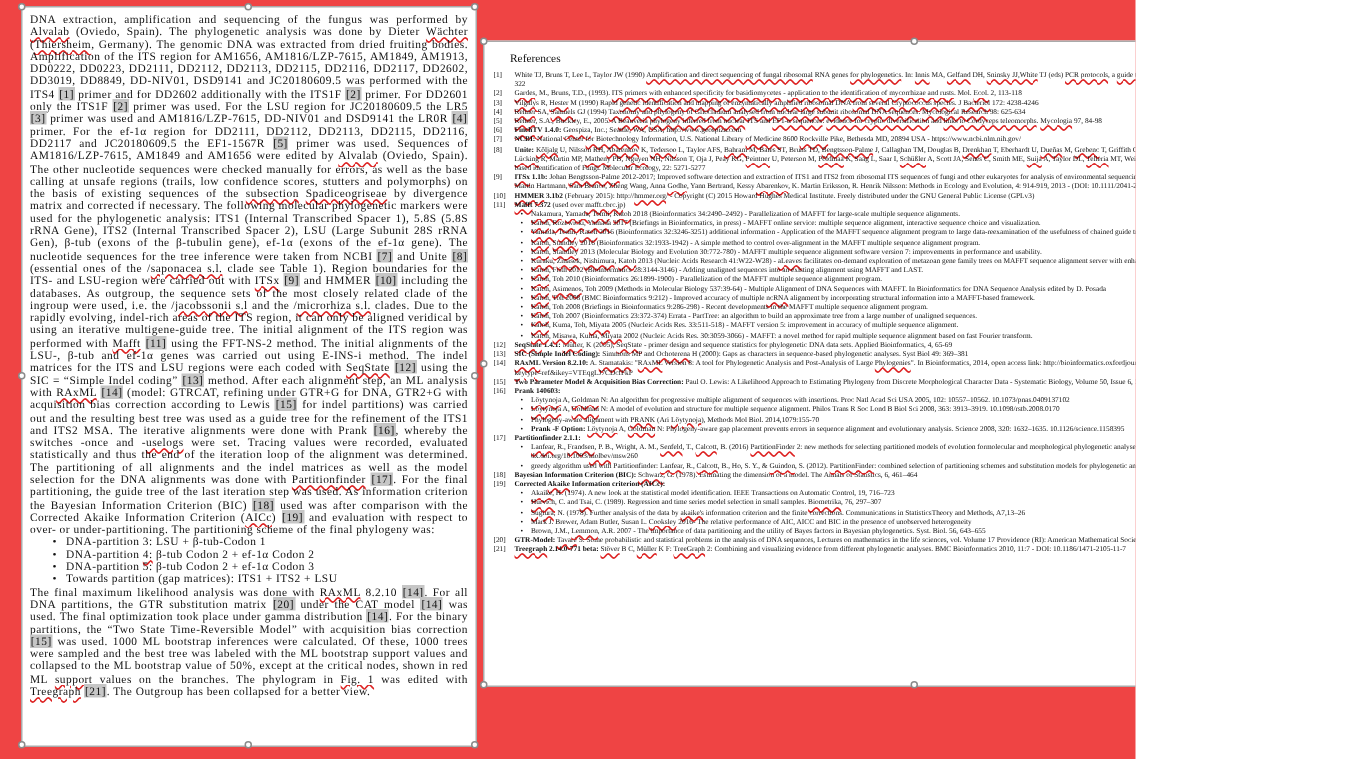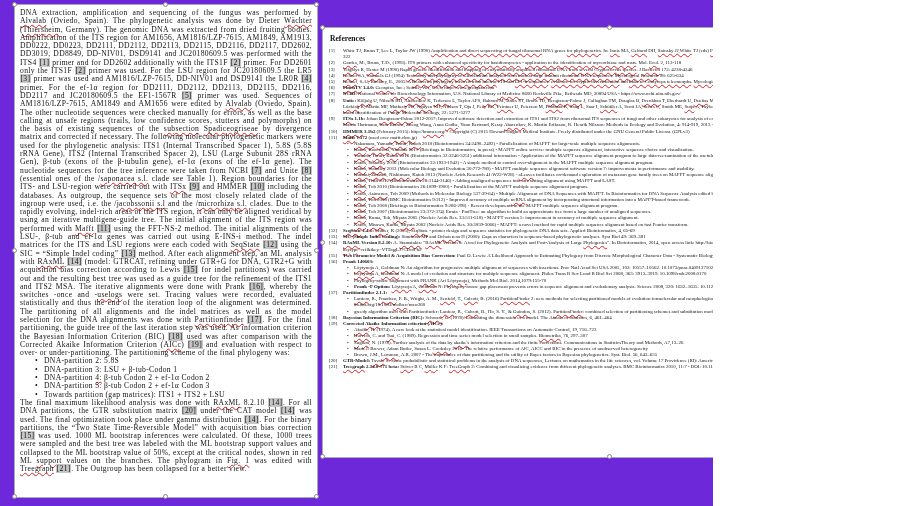--- a/index.html
+++ b/index.html
@@ -1,46 +1,45 @@
 <!DOCTYPE html>
 <html><head>
 <meta charset="utf-8">
 <style>
   html,body{margin:0;padding:0;background:#ffffff;}
-  .page{position:relative;width:713px;height:506px;background:#6d28d9;overflow:hidden;
-        font-family:"Liberation Serif","DejaVu Serif",serif;color:#111;}
+  .page{position:relative;width:713px;height:506px;background:#ef4444;overflow:hidden;
+        font-family:"Liberation Serif","DejaVu Serif",serif;color:#111;padding-left:44px;}
   .frame{position:absolute;border:1px solid #aaaaaa;background:#ffffff;}
   #left-frame{left:14px;top:4px;width:304px;height:494px;padding:4px 5px;box-sizing:border-box;}
   #right-frame{left:322px;top:27px;width:576px;height:431px;padding:6px 6px;box-sizing:border-box;}
   .bodytext{font-size:7.6px;line-height:8.3px;letter-spacing:0.33px;text-align:justify;}
   #body-bullets{margin:0;padding:0 0 0 24px;list-style:none;}
   #body-bullets li{font-size:7.6px;line-height:8.3px;letter-spacing:0.33px;position:relative;}
   #body-bullets li::before{content:"\2022";position:absolute;left:-9px;}
   .cite{background:#c6c6c6;padding:0 0.5px;}
   .sq{text-decoration-line:underline;text-decoration-style:wavy;text-decoration-color:#dd2222;
       text-decoration-thickness:0.6px;text-underline-offset:1px;}
-  .ref-heading{font-size:7.6px;font-weight:bold;margin:0 0 5px 1px;}
+  .ref-heading{font-size:7.6px;font-weight:normal;margin:0 0 5px 11px;}
   .ref-item{display:flex;font-size:4.9px;line-height:6.2px;}
   .ref-num{flex:0 0 14px;}
   .ref-body{flex:1;}
   .ref-label{font-weight:bold;}
   .ref-bullet{position:relative;padding-left:11px;}
   .ref-bullet::before{content:"\2022";position:absolute;left:4px;}
   .handle{position:absolute;width:5px;height:5px;border:1px solid #8a8a8a;background:#fdfdfd;
           border-radius:50%;box-sizing:border-box;}
 </style>
 </head>
 <body>
 
 <div class="page">
 
   <div class="frame" id="left-frame">
     <div class="bodytext" id="body-p1"><span>DNA extraction, amplification and sequencing of the fungus was performed by </span><span class="sq">Alvalab</span><span> (Oviedo, Spain). The phylogenetic analysis was done by Dieter </span><span class="sq">Wächter</span><span> (</span><span class="sq">Thiersheim</span><span>, Germany). The genomic DNA was extracted from dried fruiting bodies. Amplification of the ITS region for AM1656, AM1816/LZP-7615, AM1849, AM1913, DD0222, DD0223, DD2111, DD2112, DD2113, DD2115, DD2116, DD2117, DD2602, DD3019, DD8849, DD-NIV01, DSD9141 and JC20180609.5 was performed with the ITS4 </span><span class="cite">[1]</span><span> primer and for DD2602 additionally with the ITS1F </span><span class="cite">[2]</span><span> primer. For DD2601 only the ITS1F </span><span class="cite">[2]</span><span> primer was used. For the LSU region for JC20180609.5 the LR5 </span><span class="cite">[3]</span><span> primer was used and AM1816/LZP-7615, DD-NIV01 and DSD9141 the LR0R </span><span class="cite">[4]</span><span> primer. For the ef-1α region for DD2111, DD2112, DD2113, DD2115, DD2116, DD2117 and JC20180609.5 the EF1-1567R </span><span class="cite">[5]</span><span> primer was used. Sequences of AM1816/LZP-7615, AM1849 and AM1656 were edited by </span><span class="sq">Alvalab</span><span> (Oviedo, Spain). The other nucleotide sequences were checked manually for errors, as well as the base calling at unsafe regions (trails, low confidence scores, stutters and polymorphs) on the basis of existing sequences of the </span><span class="sq">subsection</span><span> </span><span class="sq">Spadiceogriseae</span><span> by divergence matrix and corrected if necessary. The following molecular phylogenetic markers were used for the phylogenetic analysis: ITS1 (Internal Transcribed Spacer 1), 5.8S (5.8S rRNA Gene), ITS2 (Internal Transcribed Spacer 2), LSU (Large Subunit 28S rRNA Gen), β-tub (exons of the β-tubulin gene), ef-1α (exons of the ef-1α gene). The nucleotide sequences for the tree inference were taken from NCBI </span><span class="cite">[7]</span><span> and Unite </span><span class="cite">[8]</span><span> (essential ones of the /</span><span class="sq">saponacea s.l.</span><span> clade see Table 1). Region boundaries for the ITS- and LSU-region were carried out with </span><span class="sq">ITSx</span><span> </span><span class="cite">[9]</span><span> and HMMER </span><span class="cite">[10]</span><span> including the databases. As outgroup, the sequence sets of the most closely related clade of the ingroup were used, i.e. the /</span><span class="sq">jacobssonii s.l</span><span> and the /</span><span class="sq">microrhiza s.l.</span><span> clades. Due to the rapidly evolving, indel-rich areas of the ITS region, it can only be aligned veridical by using an iterative multigene-guide tree. The initial alignment of the ITS region was performed with </span><span class="sq">Mafft</span><span> </span><span class="cite">[11]</span><span> using the FFT-NS-2 method. The initial alignments of the LSU-, β-tub and ef-1α genes was carried out using E-INS-i method. The indel matrices for the ITS and LSU regions were each coded with </span><span class="sq">SeqState</span><span> </span><span class="cite">[12]</span><span> using the SIC = “Simple Indel coding” </span><span class="cite">[13]</span><span> method. After each alignment step, an ML analysis with </span><span class="sq">RAxML</span><span> </span><span class="cite">[14]</span><span> (model: GTRCAT, refining under GTR+G for DNA, GTR2+G with acquisition bias correction according to Lewis </span><span class="cite">[15]</span><span> for indel partitions) was carried out and the resulting best tree was used as a guide tree for the refinement of the ITS1 and ITS2 MSA. The iterative alignments were done with Prank </span><span class="cite">[16]</span><span>, whereby the switches -once and -</span><span class="sq">uselogs</span><span> were set. Tracing values were recorded, evaluated statistically and thus the end of the iteration loop of the alignment was determined. The partitioning of all alignments and the indel matrices as well as the model selection for the DNA alignments was done with </span><span class="sq">Partitionfinder</span><span> </span><span class="cite">[17]</span><span>. For the final partitioning, the guide tree of the last iteration step was used. As information criterion the Bayesian Information Criterion (BIC) </span><span class="cite">[18]</span><span> used was after comparison with the Corrected Akaike Information Criterion (</span><span class="sq">AICc</span><span>) </span><span class="cite">[19]</span><span> and evaluation with respect to over- or under-partitioning. The partitioning scheme of the final phylogeny was:</span></div>
     <ul id="body-bullets">
-        <li><span>DNA-partition 2: 5.8S</span></li>
         <li><span>DNA-partition 3: LSU + β-tub-Codon 1</span></li>
         <li><span>DNA-partition </span><span class="sq">4:</span><span> β-tub Codon 2 + ef-1α Codon 2</span></li>
         <li><span>DNA-partition 5: β-tub Codon 2 + ef-1α Codon 3</span></li>
         <li><span>Towards partition (gap matrices): ITS1 + ITS2 + LSU</span></li>
       </ul>
     <div class="bodytext" id="body-p2"><span>The final maximum likelihood analysis was done with </span><span class="sq">RAxML</span><span> 8.2.10 </span><span class="cite">[14]</span><span>. For all DNA partitions, the GTR substitution matrix </span><span class="cite">[20]</span><span> under the CAT model </span><span class="cite">[14]</span><span> was used. The final optimization took place under gamma distribution </span><span class="cite">[14]</span><span>. For the binary partitions, the “Two State Time-Reversible Model” with acquisition bias correction </span><span class="cite">[15]</span><span> was used. 1000 ML bootstrap inferences were calculated. Of these, 1000 trees were sampled and the best tree was labeled with the ML bootstrap support values and collapsed to the ML bootstrap value of 50%, except at the critical nodes, shown in red ML </span><span class="sq">support</span><span> values on the branches. The phylogram in </span><span class="sq">Fig. 1</span><span> was edited with </span><span class="sq">Treegraph</span><span> </span><span class="cite">[21]</span><span>. The Outgroup has been collapsed for a better view.</span></div>
   <div class="handle" style="top: -3px; left: -3px;"></div>
       <div class="handle" style="top: -3px; left: calc(50% - 3px);"></div>
       <div class="handle" style="top: -3px; left: calc(100% - 3px);"></div>
       <div class="handle" style="top: calc(50% - 3px); left: -3px;"></div>

